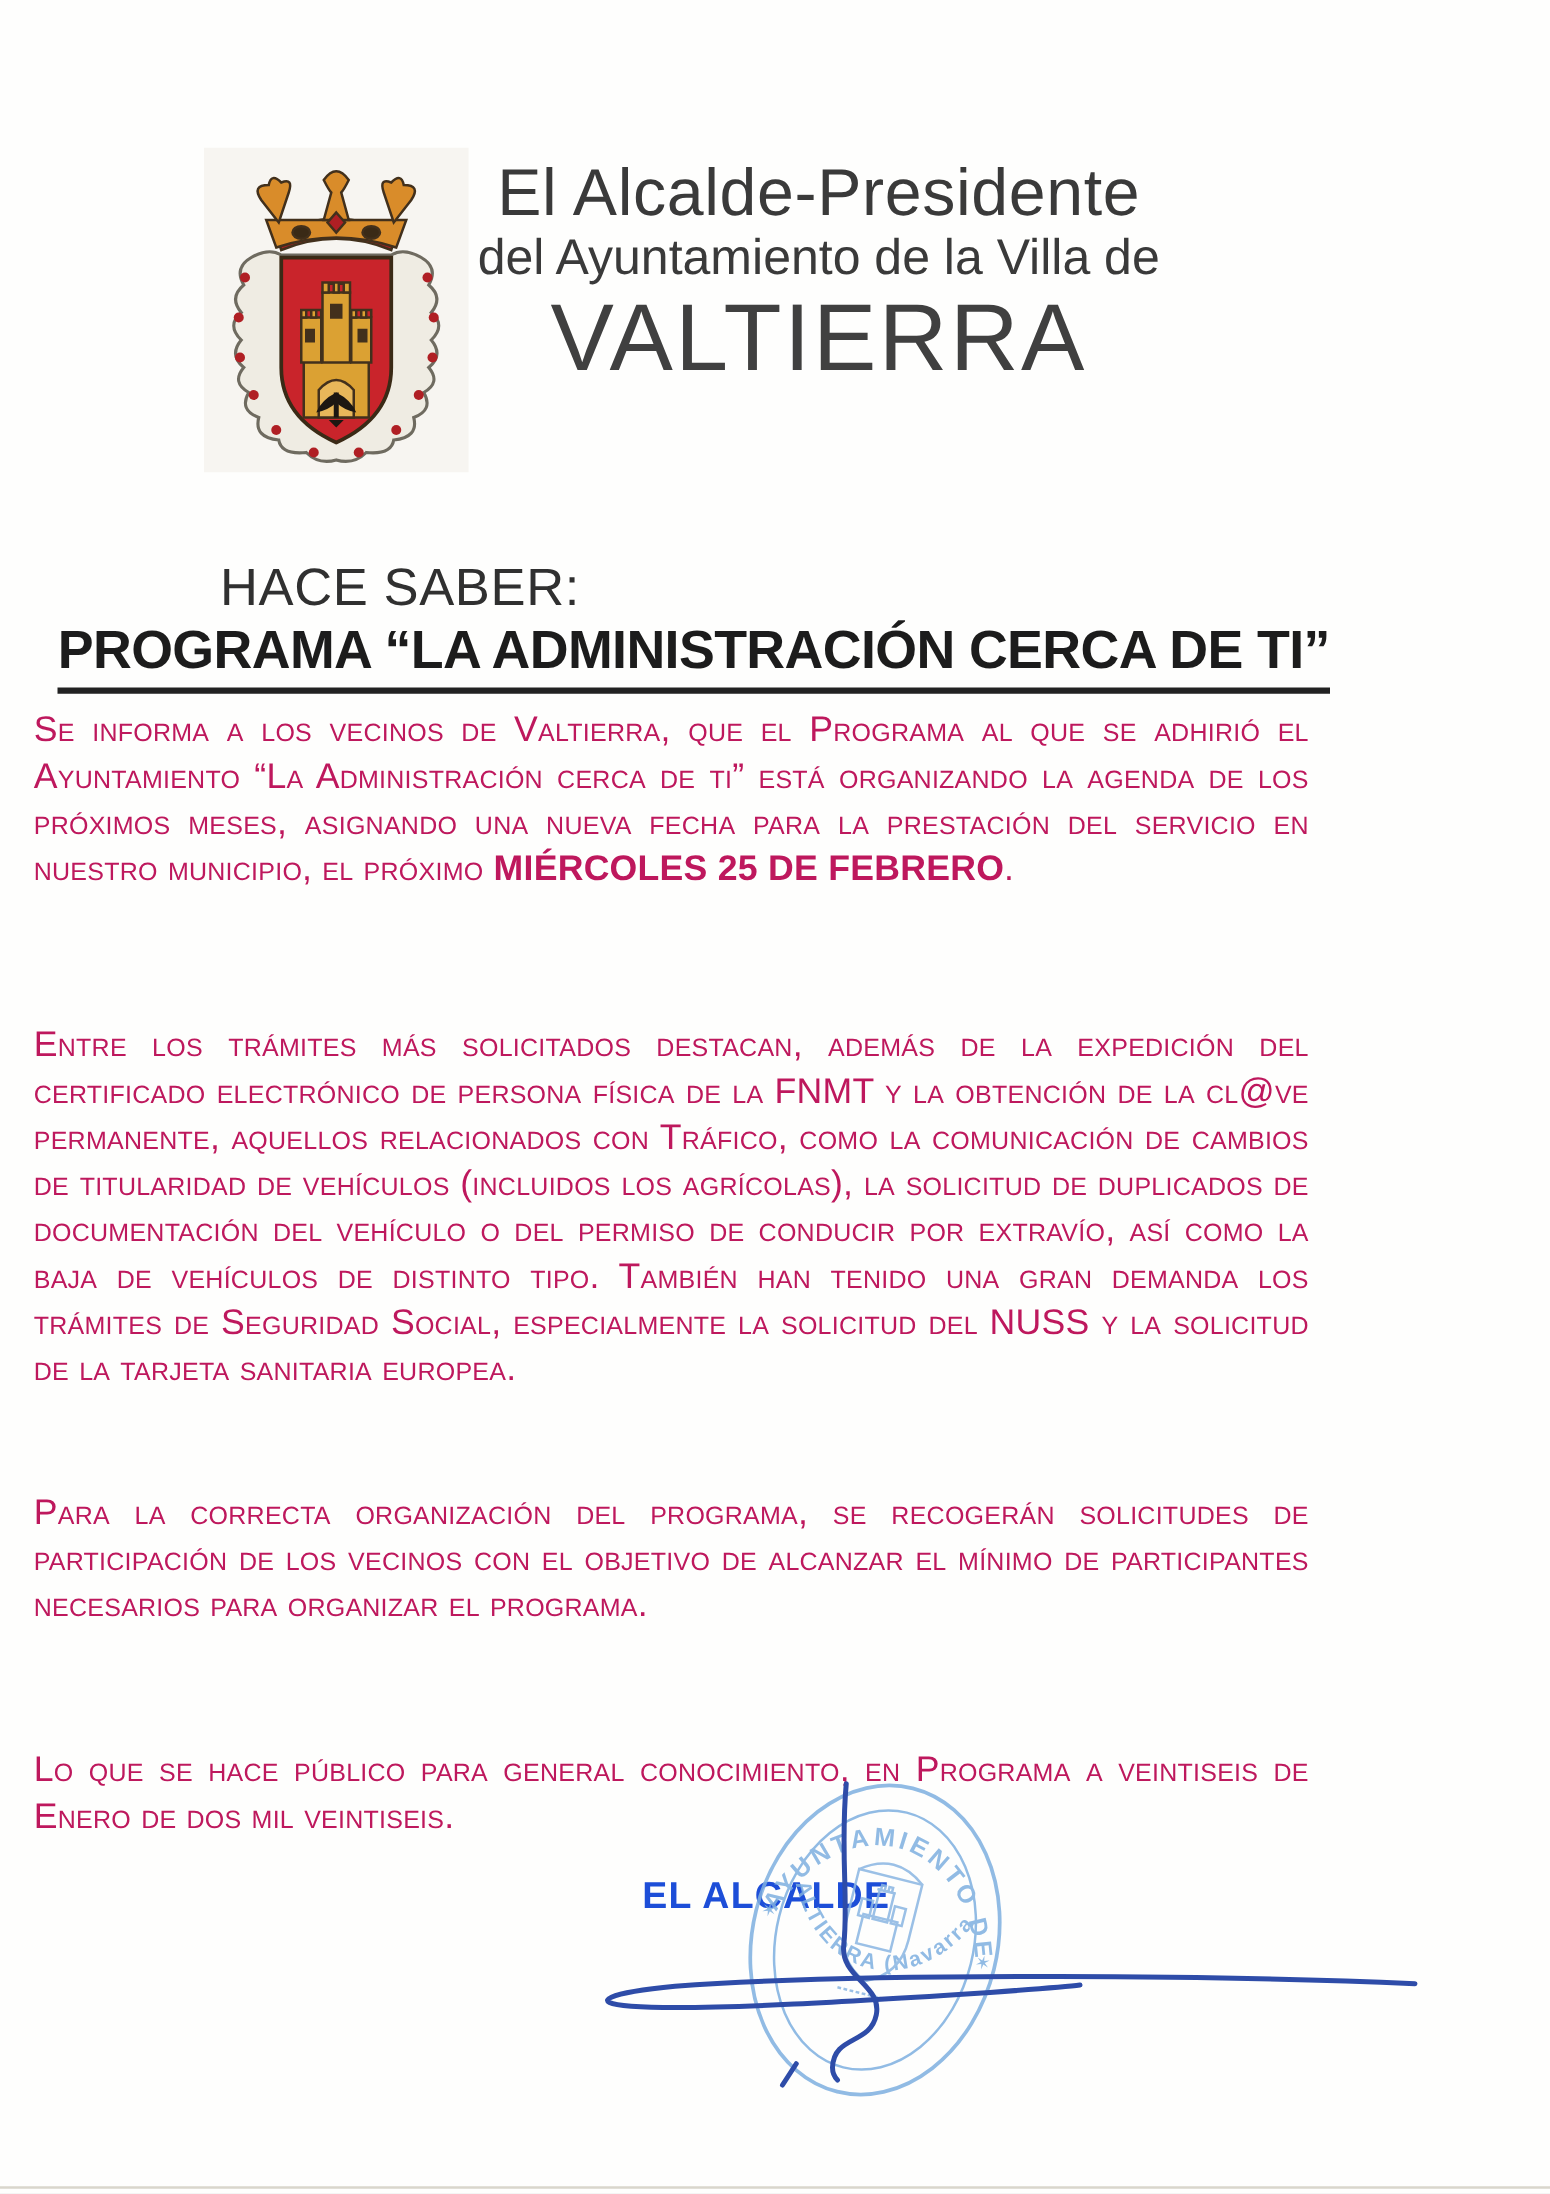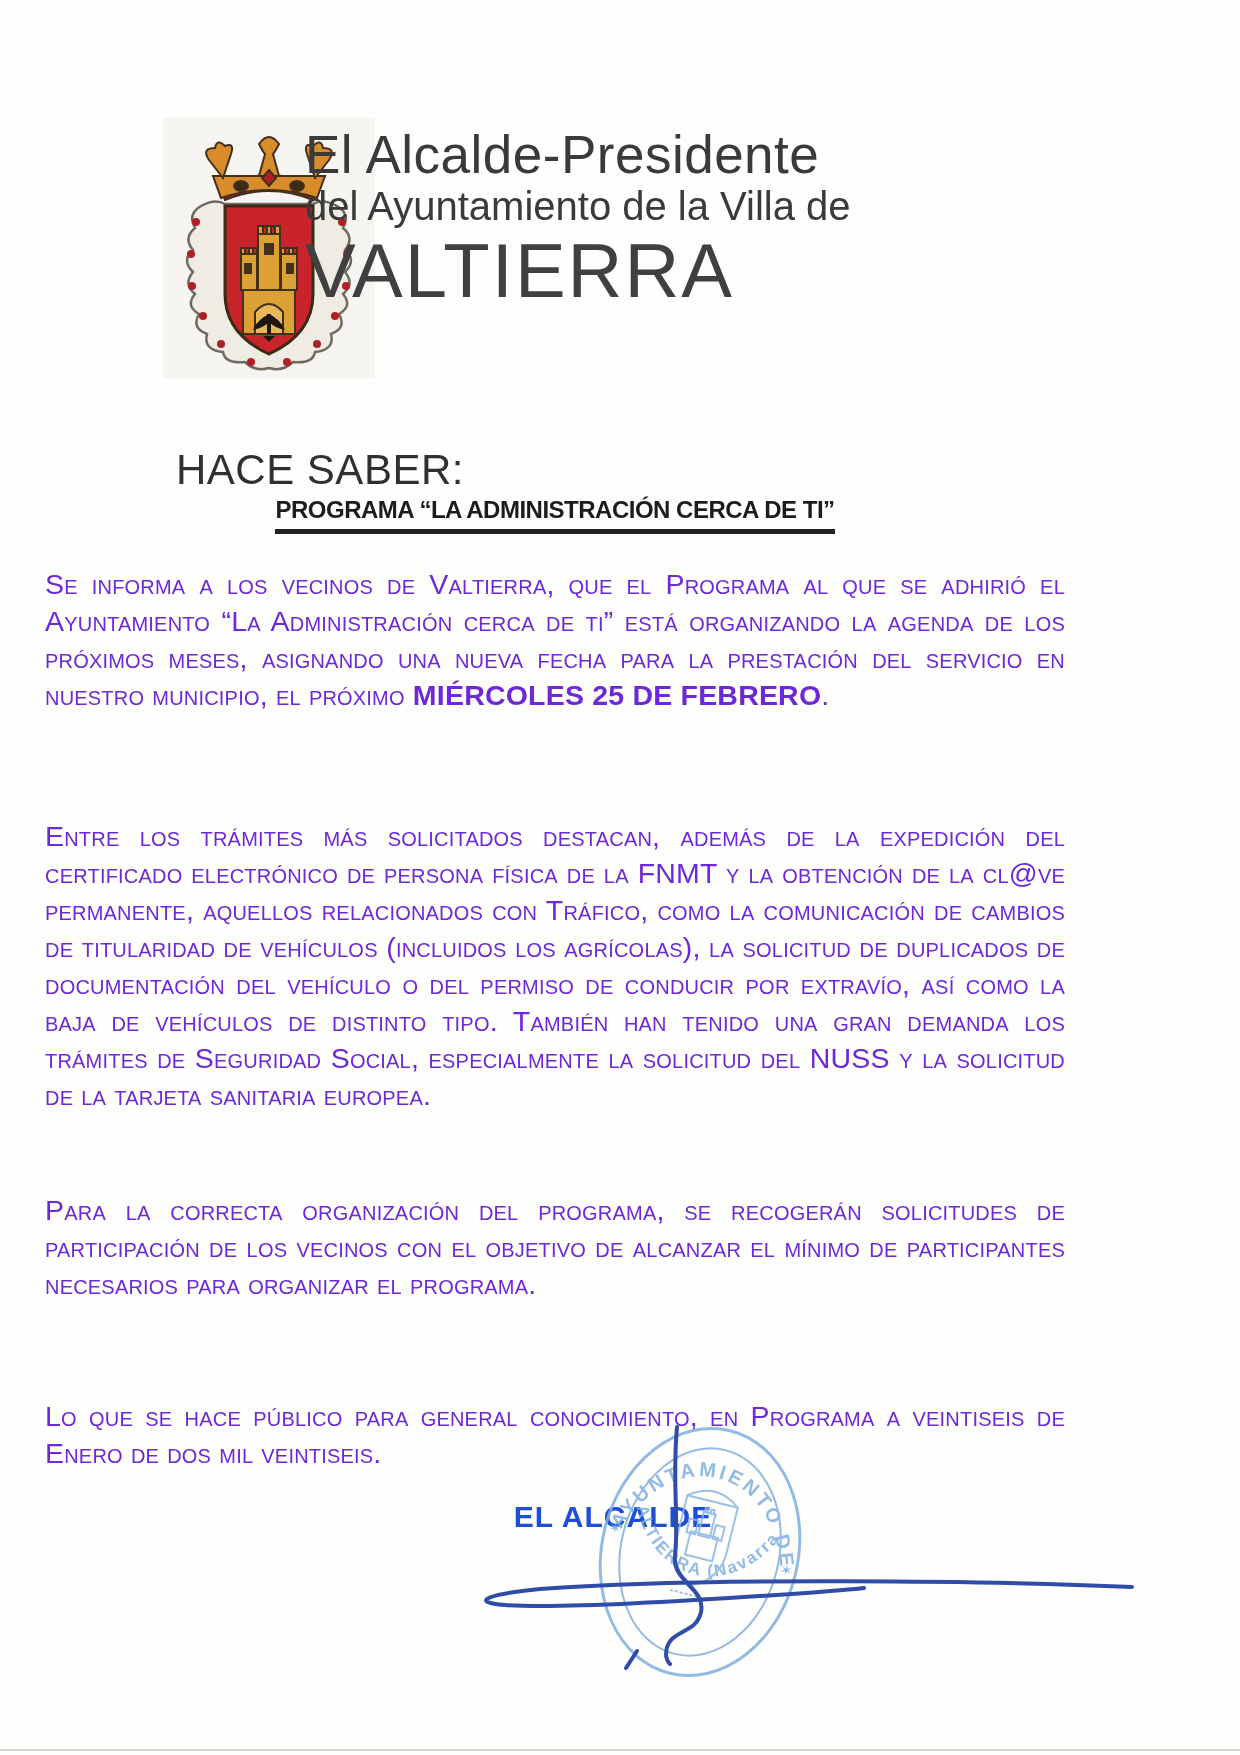--- a/index.html
+++ b/index.html
@@ -16,46 +16,46 @@
     position:absolute;left:0;right:0;bottom:4px;height:2px;
     background:#d9d6cc;
   }
   
   .crest{
     position:absolute;left:163px;top:118px;width:212px;height:260px;
   }
   
   .masthead{
     position:absolute;left:305px;top:126px;width:700px;
-    text-align:left;color:#3a3a3a;
+    text-align:center;color:#3a3a3a;
   }
   .masthead .l1{font-size:53px;line-height:58px;letter-spacing:0.5px;}
   .masthead .l2{font-size:40px;line-height:44px;}
   .masthead .l3{font-size:76px;line-height:86px;letter-spacing:2px;color:#404040;}
   
   .hace-saber{
     position:absolute;left:176px;top:398px;
     font-size:42px;color:#303030;letter-spacing:0.5px;margin-top:48px;
   }
   
   .program-title{
     position:absolute;left:45px;top:496px;width:1020px;text-align:center;
   }
   .program-title span{
     display:inline-block;
-    font-size:24px;font-weight:bold;color:#1c1c1c;letter-spacing:-0.5px;
+    font-size:43px;font-weight:bold;color:#1c1c1c;letter-spacing:-0.5px;
     border-bottom:5px solid #222;padding-bottom:5px;
   }
   
   .doc-body p{
-    position:absolute;left:45px;width:1020px;margin:0;
+    position:absolute;left:27px;width:1020px;margin:0;
     font-size:28.5px;line-height:37px;
     text-align:justify;
     font-variant:small-caps;
-    color:#6d28d9;
+    color:#be185d;
     letter-spacing:0.2px;
   }
   .doc-body p span.b{font-weight:bold;font-variant:normal;}
   .doc-body p:nth-of-type(1){top:566px;}
   .doc-body p:nth-of-type(2){top:818px;}
   .doc-body p:nth-of-type(3){top:1192px;}
   .doc-body p:nth-of-type(4){top:1398px;}
   
   .el-alcalde{
     position:absolute;left:0;width:1226px;top:1500px;text-align:center;

